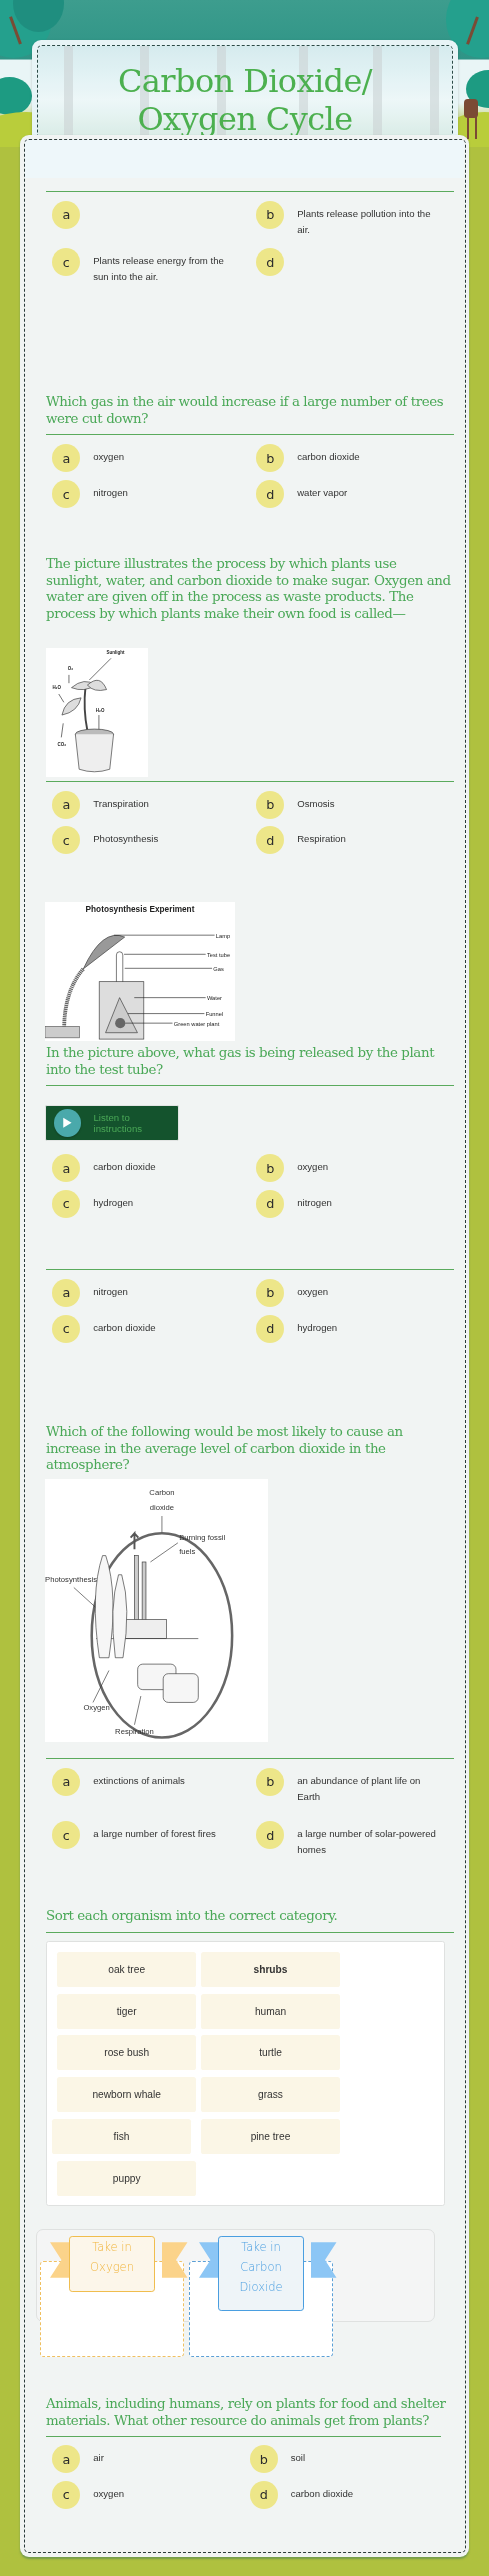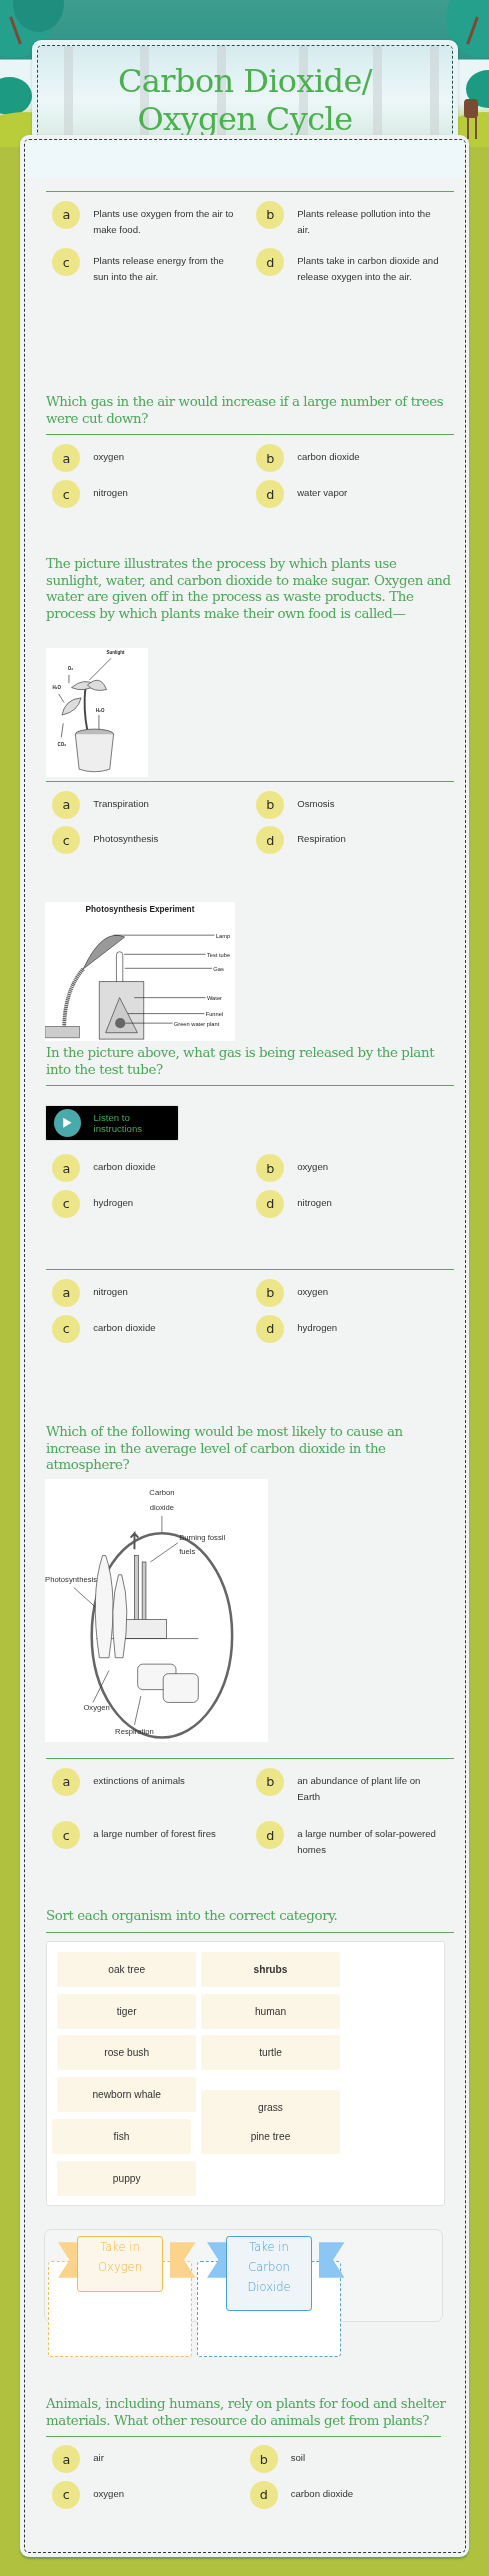--- a/index.html
+++ b/index.html
@@ -83,21 +83,21 @@
   .opt .otext {
     font-family: "Liberation Sans", sans-serif;
     font-size: 9.6px; line-height: 16px; color: #333;
     margin-left: 12.8px; padding-top: 5.1px; max-width: 147px;
   }
   .img-box { background: #fff; position: absolute; }
   .img-box svg { display: block; }
 
   .listen {
     position: absolute; width: 134px; height: 36px;
-    border: 0.6px solid #e2e4e3; background: #000000; border-radius: 1.9px;
+    border: 0.6px solid #e2e4e3; background: #14532d; border-radius: 1.9px;
     display: flex; align-items: center;
   }
   .listen .play {
     width: 28px; height: 28px; border-radius: 50%; background: #4aa9ab;
     margin-left: 7.7px; display: flex; align-items: center; justify-content: center;
     box-shadow: 0 1.3px 1.9px rgba(0,0,0,0.2);
   }
   .listen .label { color: #4aa857; font-size: 9.6px; margin-left: 12.8px; font-family: "Liberation Sans", sans-serif; }
 
   .sort-box {
@@ -106,21 +106,21 @@
   }
   .chip {
     position: absolute; width: 139px; height: 35px;
     background: #fbf6e6; border-radius: 2.6px;
     display: flex; align-items: center; justify-content: center;
     font-size: 10.2px; color: #333; font-family: "Liberation Sans", sans-serif;
     cursor: grab;
   }
 
   .cat-area {
-    position: absolute; left: 44px; top: 2229px; width: 399px; height: 93px;
+    position: absolute; left: 36px; top: 2229px; width: 399px; height: 93px;
     background: #f4f5f5; border: 0.6px solid #dfe1e0; border-radius: 7px;
   }
   .drop {
     position: absolute; top: 31px; width: 144px; height: 96px;
     border: 1.3px dashed; border-radius: 3.8px; background: #fff;
   }
   .ribbon-tail { position: absolute; top: 12px; width: 25.5px; height: 36px; }
   .cat-label {
     position: absolute; top: 5.7px; width: 86px;
     border: 1.3px solid; border-radius: 3.2px;
@@ -163,33 +163,31 @@
 
 <div class="main-card">
   <div class="topband"></div>
 </div>
 
 <div class="section" style="top:185px;">
   <div class="rule"></div>
   <div class="options" style="margin-top:9px;row-gap:10.2px;">
     <div class="opt">
         <div class="bubble">a</div>
-        <div class="otext">Plants use oxygen from the air to make food.</div>
       </div>
     <div class="opt">
         <div class="bubble">b</div>
         <div class="otext">Plants release pollution into the air.</div>
       </div>
     <div class="opt">
         <div class="bubble">c</div>
         <div class="otext">Plants release energy from the sun into the air.</div>
       </div>
     <div class="opt">
         <div class="bubble">d</div>
-        <div class="otext">Plants take in carbon dioxide and release oxygen into   the air.</div>
       </div>
   </div>
 </div>
 
 <div class="section" style="top:394px;">
   <div class="q-text">Which gas in the air would increase if a large number of trees were cut down?</div>
   <div class="rule"></div>
   <div class="options" style="margin-top:10.2px;row-gap:3.8px;">
     <div class="opt">
         <div class="bubble">a</div>
@@ -391,21 +389,21 @@
   <div class="rule" style="margin-top:7.7px;"></div>
 </div>
 <div class="sort-box" style="top:1941px;">
   <div class="chip" style="left:10.2px;top:9.6px;">oak tree</div>
   <div class="chip" style="left:154px;top:9.6px;font-weight:bold;">shrubs</div>
   <div class="chip" style="left:10.2px;top:52px;">tiger</div>
   <div class="chip" style="left:154px;top:52px;">human</div>
   <div class="chip" style="left:10.2px;top:93px;">rose bush</div>
   <div class="chip" style="left:154px;top:93px;">turtle</div>
   <div class="chip" style="left:10.2px;top:135px;">newborn whale</div>
-  <div class="chip" style="left:154px;top:148px;">grass</div>
+  <div class="chip" style="left:154px;top:135px;">grass</div>
   <div class="chip" style="left:5px;top:177px;">fish</div>
   <div class="chip" style="left:154px;top:177px;">pine tree</div>
   <div class="chip" style="left:10.2px;top:219px;">puppy</div>
 </div>
 
 <div class="cat-area">
   <div class="drop" style="left:2.6px;border-color:#f0c060;"></div>
   <div class="drop" style="left:152px;border-color:#5a9fd6;"></div>
 
   <svg class="ribbon-tail" style="left:12.8px;" width="25.5" height="36" viewBox="0 0 40 56">

